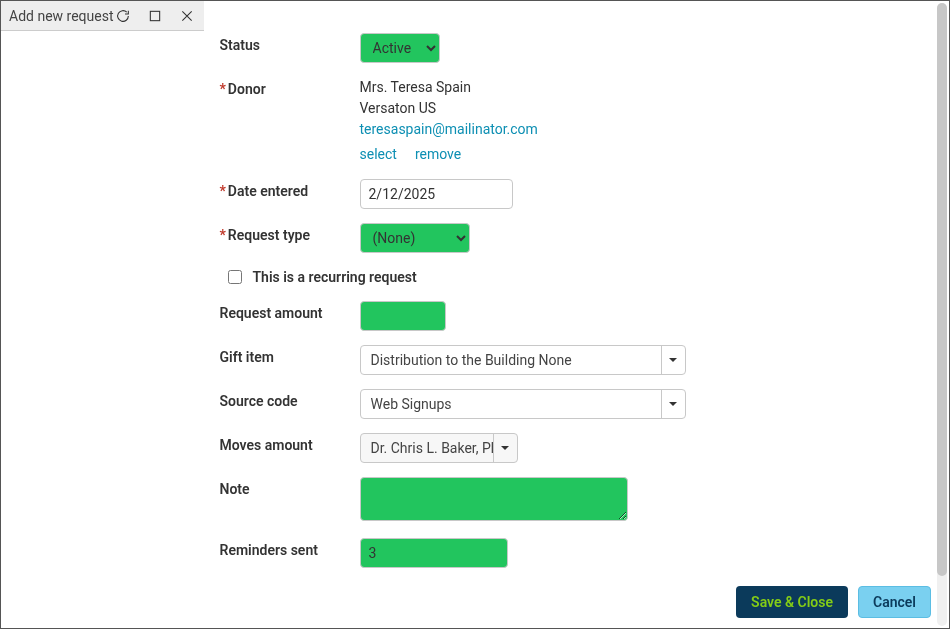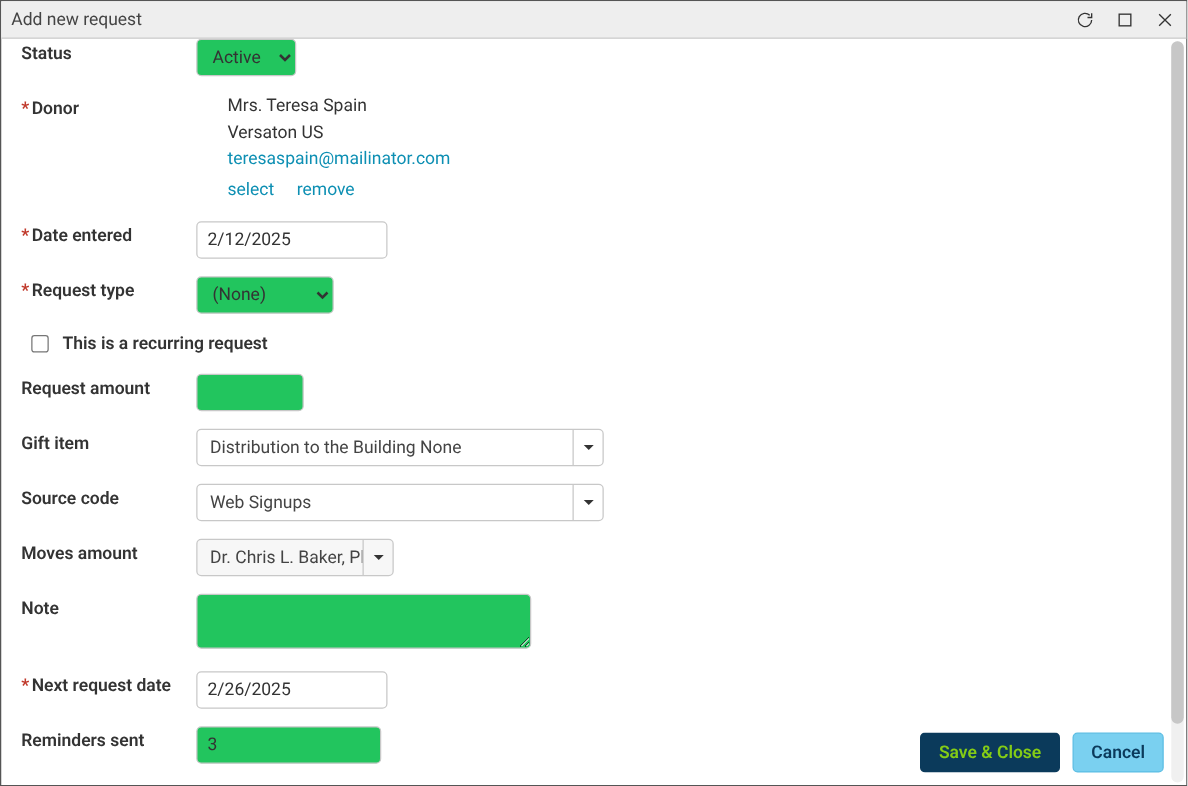--- a/index.html
+++ b/index.html
@@ -8,21 +8,21 @@
     font-family: -apple-system, BlinkMacSystemFont, "Segoe UI", Roboto, Arial, sans-serif;
     font-size: 14px;
     color: #333;
     background: #fff;
   }
   .window {
     width: 950px; height: 629px;
     border: 1px solid #555;
     position: relative;
     display: flex;
-    flex-direction: column;
+    flex-direction: row;
     background: #fff;
   }
   .titlebar {
     background: #eeeeee;
     border-bottom: 1px solid #ccc;
     height: 30px;
     display: flex;
     align-items: center;
     padding: 0 8px;
     color: #444;
@@ -37,21 +37,21 @@
   }
   .winbtn svg { width: 16px; height: 16px; stroke: #333; fill: none; stroke-width: 1.6; }
   .body {
     flex: 1;
     position: relative;
     overflow: hidden;
   }
   .scroll-area {
     position: absolute;
     top: 0; left: 0; right: 14px; bottom: 0;
-    padding: 0 16px 56px 16px;
+    padding: 32px 16px 56px 16px;
     overflow: hidden;
   }
   .scrollbar-track {
     position: absolute;
     top: 2px; right: 2px; bottom: 2px;
     width: 10px;
     background: #f0f0f0;
     border-radius: 5px;
   }
   .scrollbar-thumb {
@@ -84,21 +84,21 @@
   select, input[type="text"], textarea {
     font: inherit;
     border: 1px solid #c8c8c8;
     border-radius: 4px;
     padding: 5px 8px;
     background: #22c55e;
     color: #333;
   }
   select { height: 30px; }
   .status-select { width: 80px; }
-  .donor-block { line-height: 1.5; margin-left: 25px; }
+  .donor-block { line-height: 1.5; }
   .donor-block .linklike { color: #0d8fb3; cursor: pointer; }
   .donor-actions { margin-top: 4px; display:flex; gap:18px; }
   .date-wrap {
     display: inline-flex; align-items: stretch;
     border: 1px solid #c8c8c8; border-radius: 4px; overflow: hidden;
     width: 153px; height: 30px;
     background: #fff;
   }
   .date-wrap input {
     border: none; outline: none; flex: 1; padding: 0 8px; font: inherit;
@@ -265,29 +265,20 @@
         </div>
       </div>
 
       <div class="form-row">
         <div class="form-label">Note</div>
         <div class="form-control">
           <textarea class="note-area" style=""></textarea>
         </div>
       </div>
 
-      <div class="form-row">
-        <div class="form-label req">Next request date</div>
-        <div class="form-control">
-          <div class="date-wrap">
-            <input type="text" value="2/26/2025" style="">
-
-          </div>
-        </div>
-      </div>
 
       <div class="form-row">
         <div class="form-label">Reminders sent</div>
         <div class="form-control">
           <input type="text" class="num-input" value="3" style="">
         </div>
       </div>
 
     </div>
 

